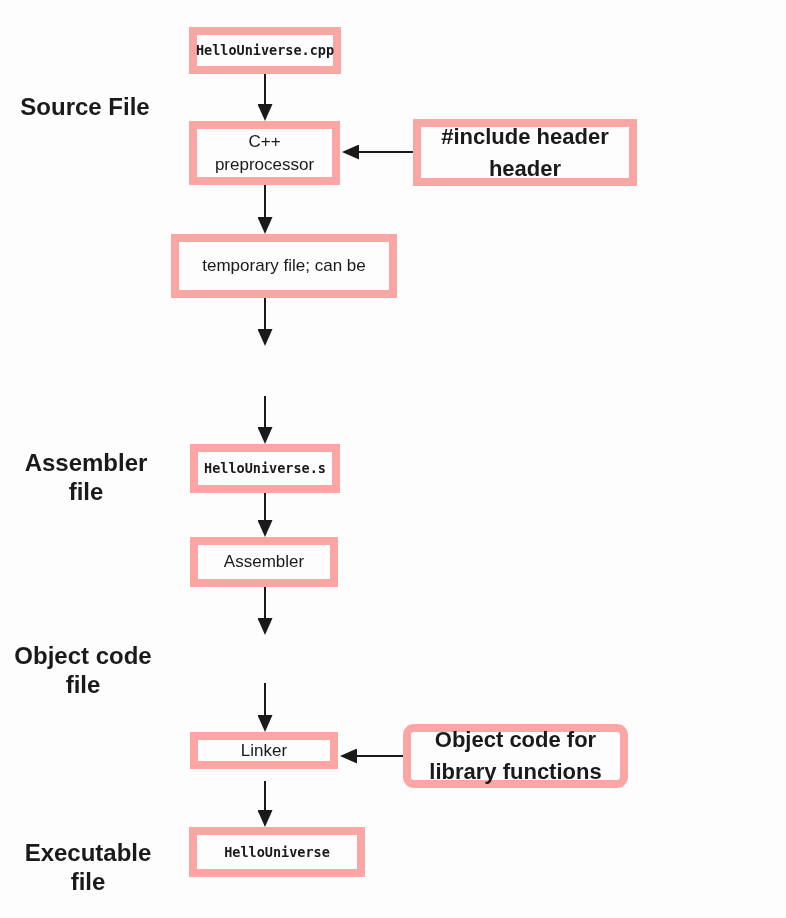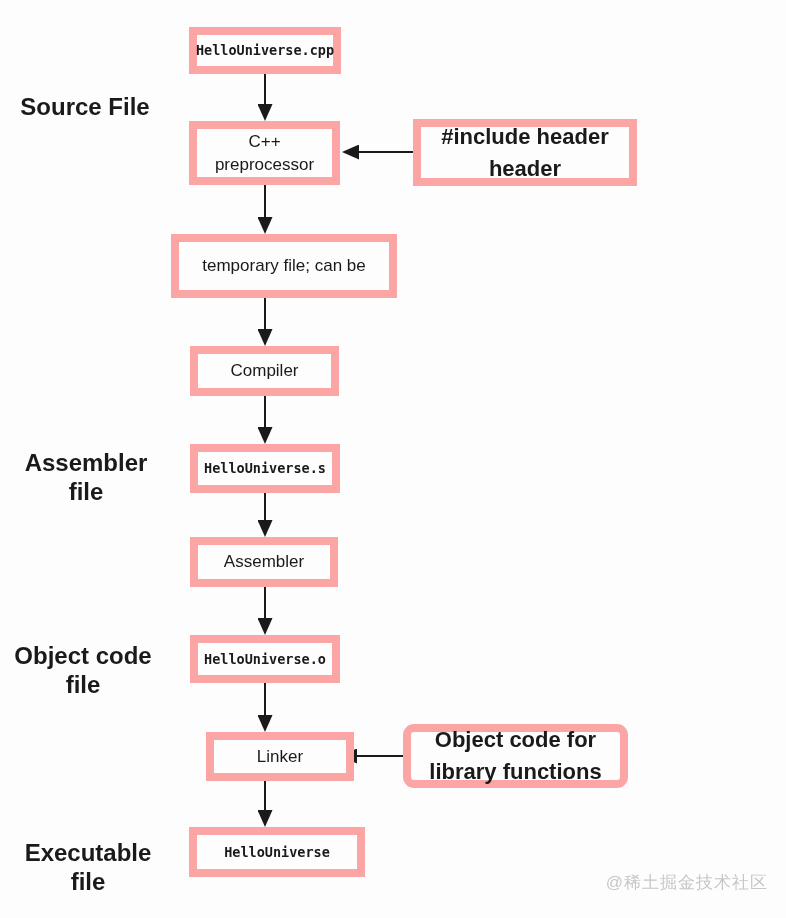--- a/index.html
+++ b/index.html
@@ -60,21 +60,21 @@
   }
   
   .pos-cpp        { left:189px; top:27px;  width:152px; height:47px; }
   .pos-preproc    { left:189px; top:121px; width:151px; height:64px; }
   .pos-include    { left:413px; top:119px; width:224px; height:67px; }
   .pos-temp       { left:152px; top:234px; width:226px; height:64px;margin-left:19px; }
   .pos-compiler   { left:190px; top:346px; width:149px; height:50px; }
   .pos-sfile      { left:190px; top:444px; width:150px; height:49px; }
   .pos-assembler  { left:190px; top:537px; width:148px; height:50px; }
   .pos-ofile      { left:190px; top:635px; width:150px; height:48px; }
-  .pos-linker     { left:190px; top:732px; width:148px; height:49px;margin-left:16px; }
+  .pos-linker     { left:190px; top:732px; width:148px; height:37px; }
   .pos-objlib     { left:403px; top:724px; width:225px; height:64px;border-radius:11px; }
   .pos-exe        { left:189px; top:827px; width:176px; height:50px; }
   
   .pos-lbl-source { left:10px; top:92px;  }
   .pos-lbl-asm    { left:11px; top:448px; }
   .pos-lbl-obj    { left:8px;  top:641px; }
   .pos-lbl-exe    { left:13px; top:838px; }
   .watermark {
     position: absolute;
     right: 18px;
@@ -122,35 +122,29 @@
 
   <div class="node bold pos-include">
     <span>#include header</span>
     <span>header</span>
   </div>
 
   <div class="node pos-temp">
     <span>temporary file; can be</span>
   </div>
 
-  <div class="node pos-compiler">
-    <span>Compiler</span>
-  </div>
 
   <div class="node mono pos-sfile">
     <span>HelloUniverse.s</span>
   </div>
 
   <div class="node pos-assembler">
     <span>Assembler</span>
   </div>
 
-  <div class="node mono pos-ofile">
-    <span>HelloUniverse.o</span>
-  </div>
 
   <div class="node pos-linker">
     <span>Linker</span>
   </div>
 
   <div class="node bold pos-objlib">
     <span>Object code for</span>
     <span>library functions</span>
   </div>
 
@@ -170,15 +164,14 @@
   <div class="side-label pos-lbl-obj">
     <div>Object code</div>
     <div>file</div>
   </div>
 
   <div class="side-label pos-lbl-exe">
     <div>Executable</div>
     <div>file</div>
   </div>
 
-  <div class="watermark">@稀土掘金技术社区</div>
 
 </div>
 
 </body></html>

